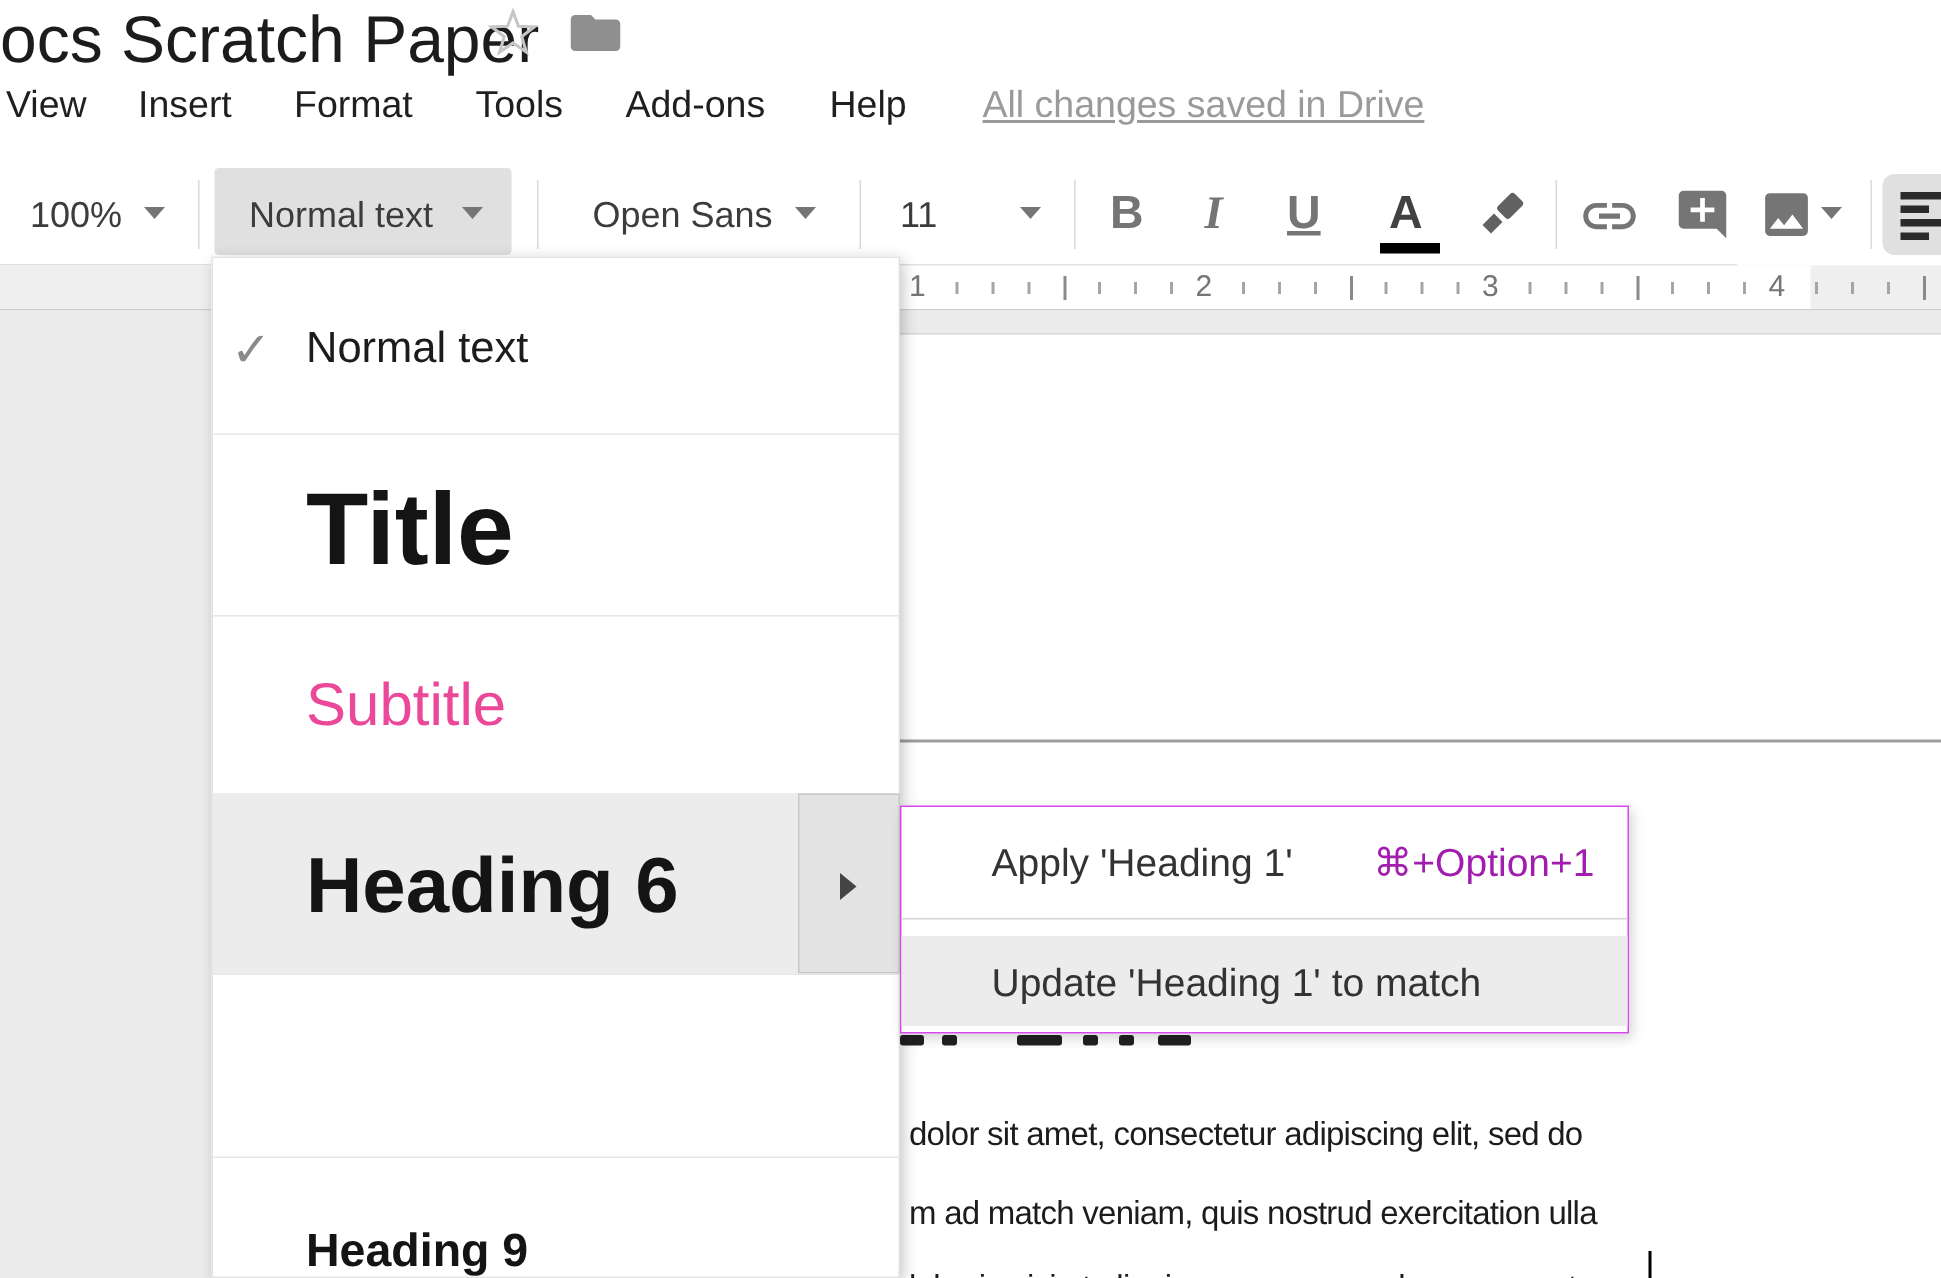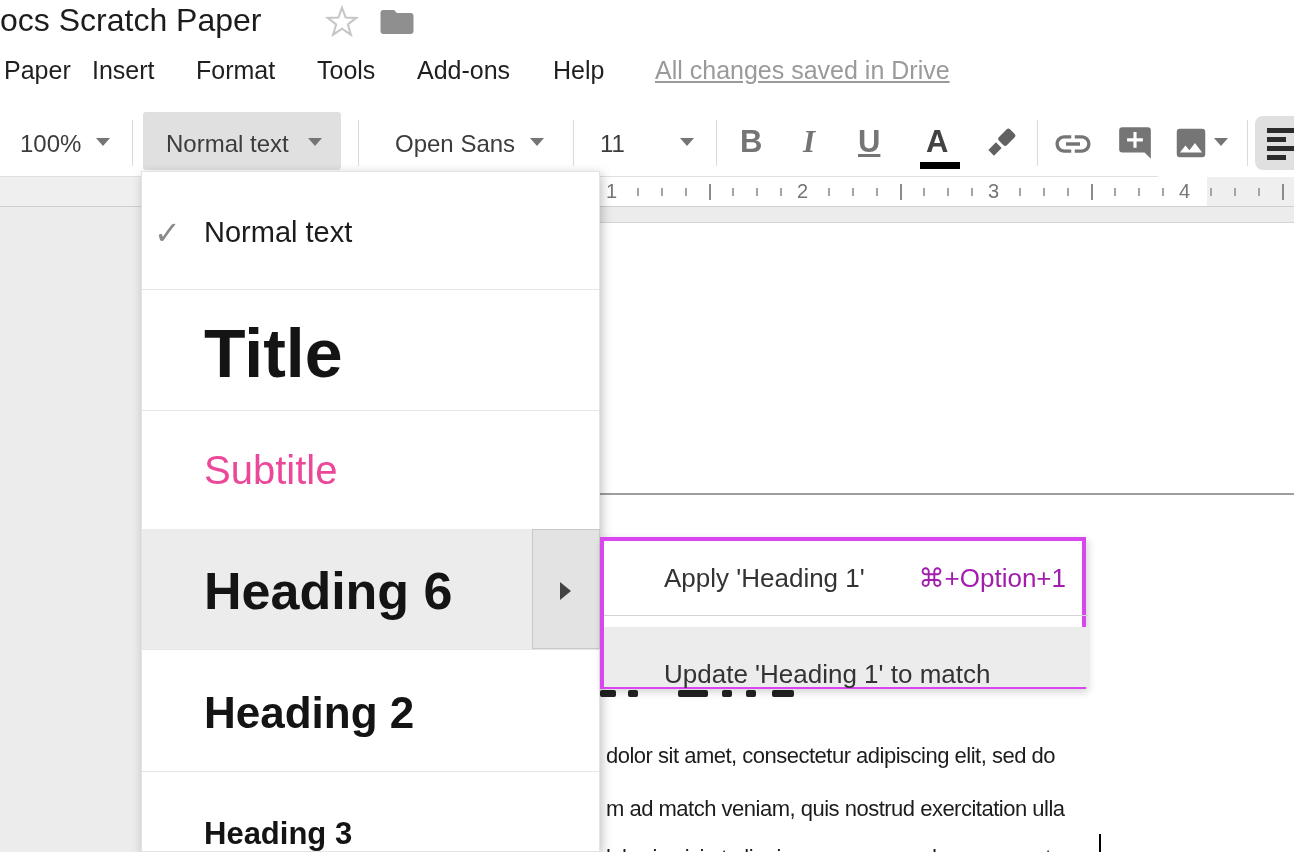--- a/index.html
+++ b/index.html
@@ -3,21 +3,21 @@
 <meta charset="utf-8">
 <style>
   * { margin:0; padding:0; box-sizing:border-box; }
   html,body { background:#fff; }
   #screen {
     position:relative; width:1294px; height:852px; overflow:hidden;
     font-family:"Liberation Sans", sans-serif; background:#fff;
   }
   
   #titlebar { position:absolute; left:0; top:0; width:1294px; height:110px; background:#fff; }
-  .doc-title { position:absolute; left:0; top:2px; font-size:32px; color:#1c1c1c; white-space:nowrap; }
+  .doc-title { position:absolute; left:0; top:2px; font-size:44px; color:#1c1c1c; white-space:nowrap; }
   .star { position:absolute; left:323px; top:3px; }
   .folder { position:absolute; left:379px; top:6px; }
   
   .menubar { position:absolute; left:0; top:56px; height:34px; width:1294px; }
   .menu-item { position:absolute; top:0; font-size:25px; color:#1f1f1f; cursor:default; white-space:nowrap; }
   .m0{left:4px}.m1{left:92px}.m2{left:196px}.m3{left:317px}.m4{left:417px}.m5{left:553px}
   .save-status { position:absolute; left:655px; top:0; font-size:25px; color:#9a9a9a; text-decoration:underline; white-space:nowrap; }
   
   #toolbar { position:absolute; left:0; top:110px; width:1158px; height:67px; background:#fff; border-bottom:1px solid #e0e0e0; }
   .tb-text { position:absolute; top:20px; font-size:24px; color:#3c3c3c; white-space:nowrap; }
@@ -67,47 +67,47 @@
   .row-h1 { top:357px; height:120px; background:#ececec; }
   .row-h1 .sm-label { top:32px; font-size:52px; font-weight:bold; color:#141414; }
   .h1-arrow-box { position:absolute; left:390px; top:0; width:68px; height:120px; background:#e3e3e3; border:1px solid #c9c9c9; }
   .h1-arrow { position:absolute; left:27px; top:52px; width:0; height:0; border-top:9px solid transparent; border-bottom:9px solid transparent; border-left:11px solid #444; }
   .row-h2 { top:478px; height:121px; }
   .row-h2 .sm-label { top:38px; font-size:44px; font-weight:bold; color:#141414; }
   .row-h3 { top:600px; height:81px; }
   .row-h3 .sm-label { top:44px; font-size:31px; font-weight:bold; color:#141414; }
   
   #submenu { position:absolute; left:600px; top:537px; width:486px; height:152px; background:#fff; z-index:11;
-    border:4px solid #d946ef; box-shadow:2px 3px 8px rgba(0,0,0,.18); }
+    border:1px solid #d946ef; box-shadow:2px 3px 8px rgba(0,0,0,.18); }
   .sub-item1 { position:absolute; left:0; top:0; width:484px; height:73px; }
   .sub-label { position:absolute; left:60px; top:22px; font-size:26px; color:#333; white-space:nowrap; }
   .sub-shortcut { position:absolute; right:22px; top:22px; font-size:26px; color:#a21caf; white-space:nowrap; }
   .sub-divider { position:absolute; left:0; top:74px; width:484px; height:1px; background:#d4d4d4; }
   .sub-item2 { position:absolute; left:0; top:86px; width:484px; height:60px; background:#ececec; }
-  .sub-item2 .sub-label { top:16px;margin-top:16px; }
+  .sub-item2 .sub-label { top:16px; }
 </style>
 </head>
 <body>
 
 <div id="screen">
 
   <div id="titlebar">
     <div class="doc-title">ocs Scratch Paper</div>
     <div class="star">
       <svg width="38" height="38" viewBox="0 0 24 24">
           <path d="M12 3l2.3 6.2 6.7.2-5.3 4.1 1.9 6.5L12 16.2 6.4 20l1.9-6.5L3 9.4l6.7-.2z" fill="none" stroke="#c6c6c6" stroke-width="1.3"></path>
         </svg>
     </div>
     <div class="folder">
       <svg width="36" height="32" viewBox="0 0 24 20">
           <path d="M1 4a2 2 0 0 1 2-2h7l2 2h9a2 2 0 0 1 2 2v10a2 2 0 0 1-2 2H3a2 2 0 0 1-2-2V4z" fill="#8f8f8f"></path>
         </svg>
     </div>
     <div class="menubar">
-      <span class="menu-item m0">Paper</span>
+      <span class="menu-item m0">View</span>
       <span class="menu-item m1">Insert</span>
       <span class="menu-item m2">Format</span>
       <span class="menu-item m3">Tools</span>
       <span class="menu-item m4">Add-ons</span>
       <span class="menu-item m5">Help</span>
       <span class="save-status">All changes saved in Drive</span>
     </div>
   </div>
 
   <div id="toolbar">
@@ -239,26 +239,23 @@
       <span class="sm-label">Subtitle</span>
     </div>
     <div class="sm-divider d3"></div>
     <div class="sm-item row-h1">
       <span class="sm-label">Heading 6</span>
       <span class="h1-arrow-box">
         <span class="h1-arrow"></span>
       </span>
     </div>
     <div class="sm-divider d4"></div>
-    <div class="sm-item row-h2">
-      <span class="sm-label">Heading 2</span>
-    </div>
     <div class="sm-divider d5"></div>
     <div class="sm-item row-h3">
-      <span class="sm-label">Heading 3</span>
+      <span class="sm-label">Heading 9</span>
     </div>
   </div>
 
   <div id="submenu">
     <div class="sub-item1">
       <span class="sub-label">Apply 'Heading 1'</span>
       <span class="sub-shortcut">⌘+Option+1</span>
     </div>
     <div class="sub-divider"></div>
     <div class="sub-item2">

